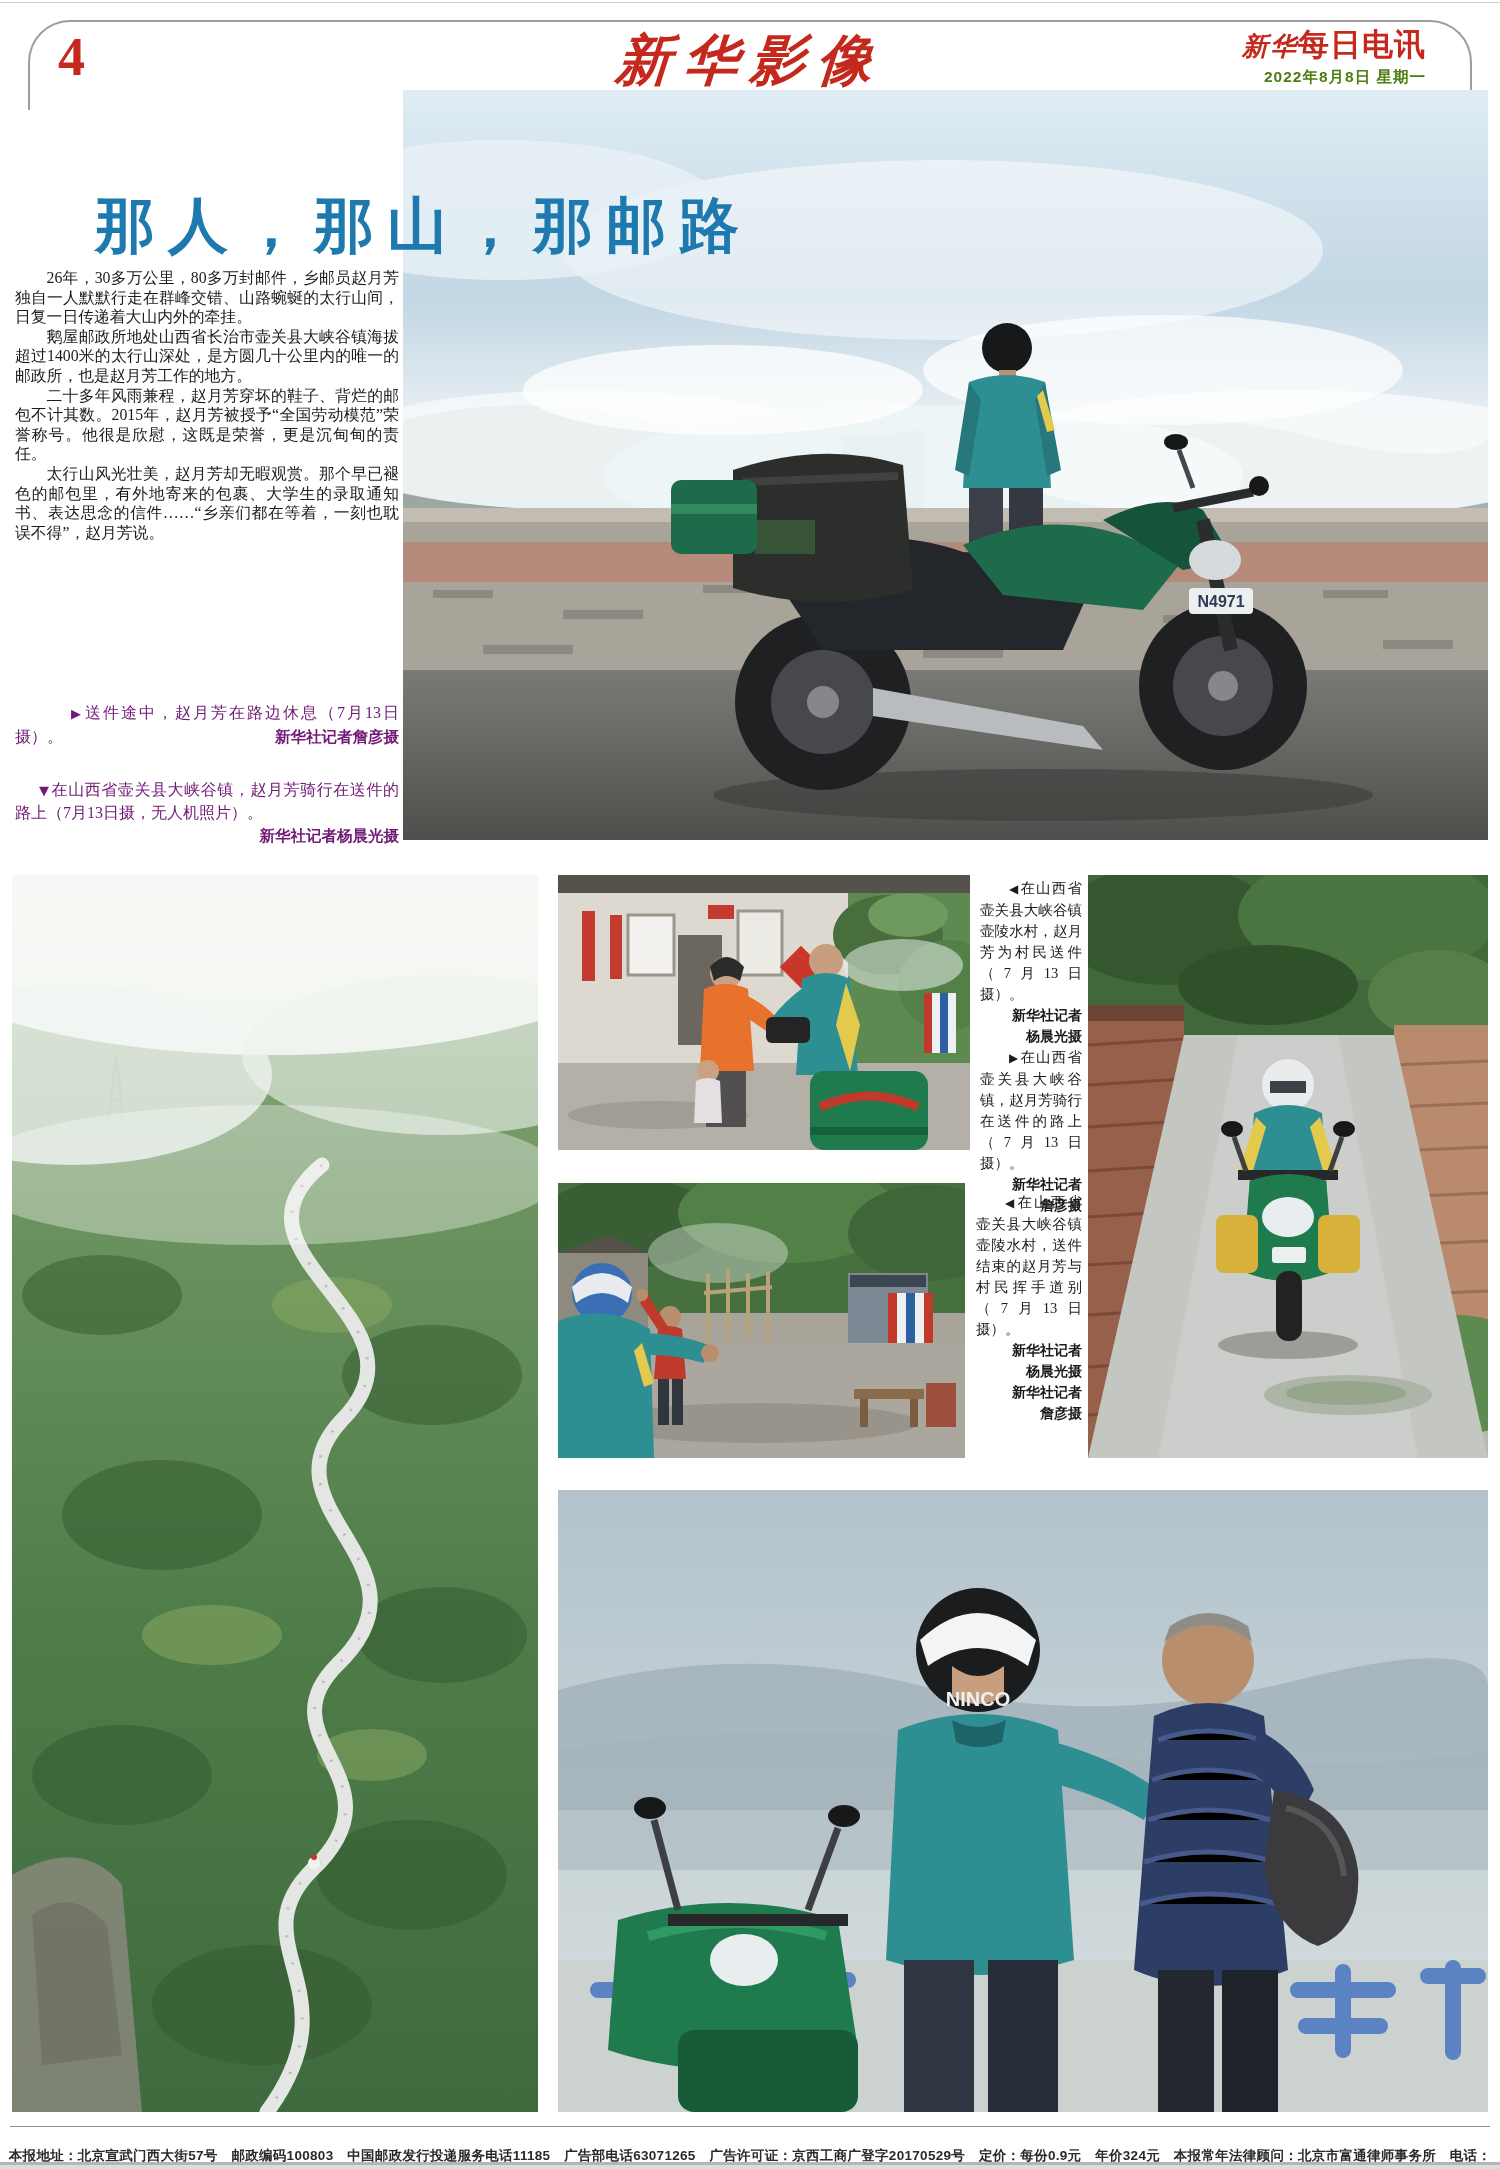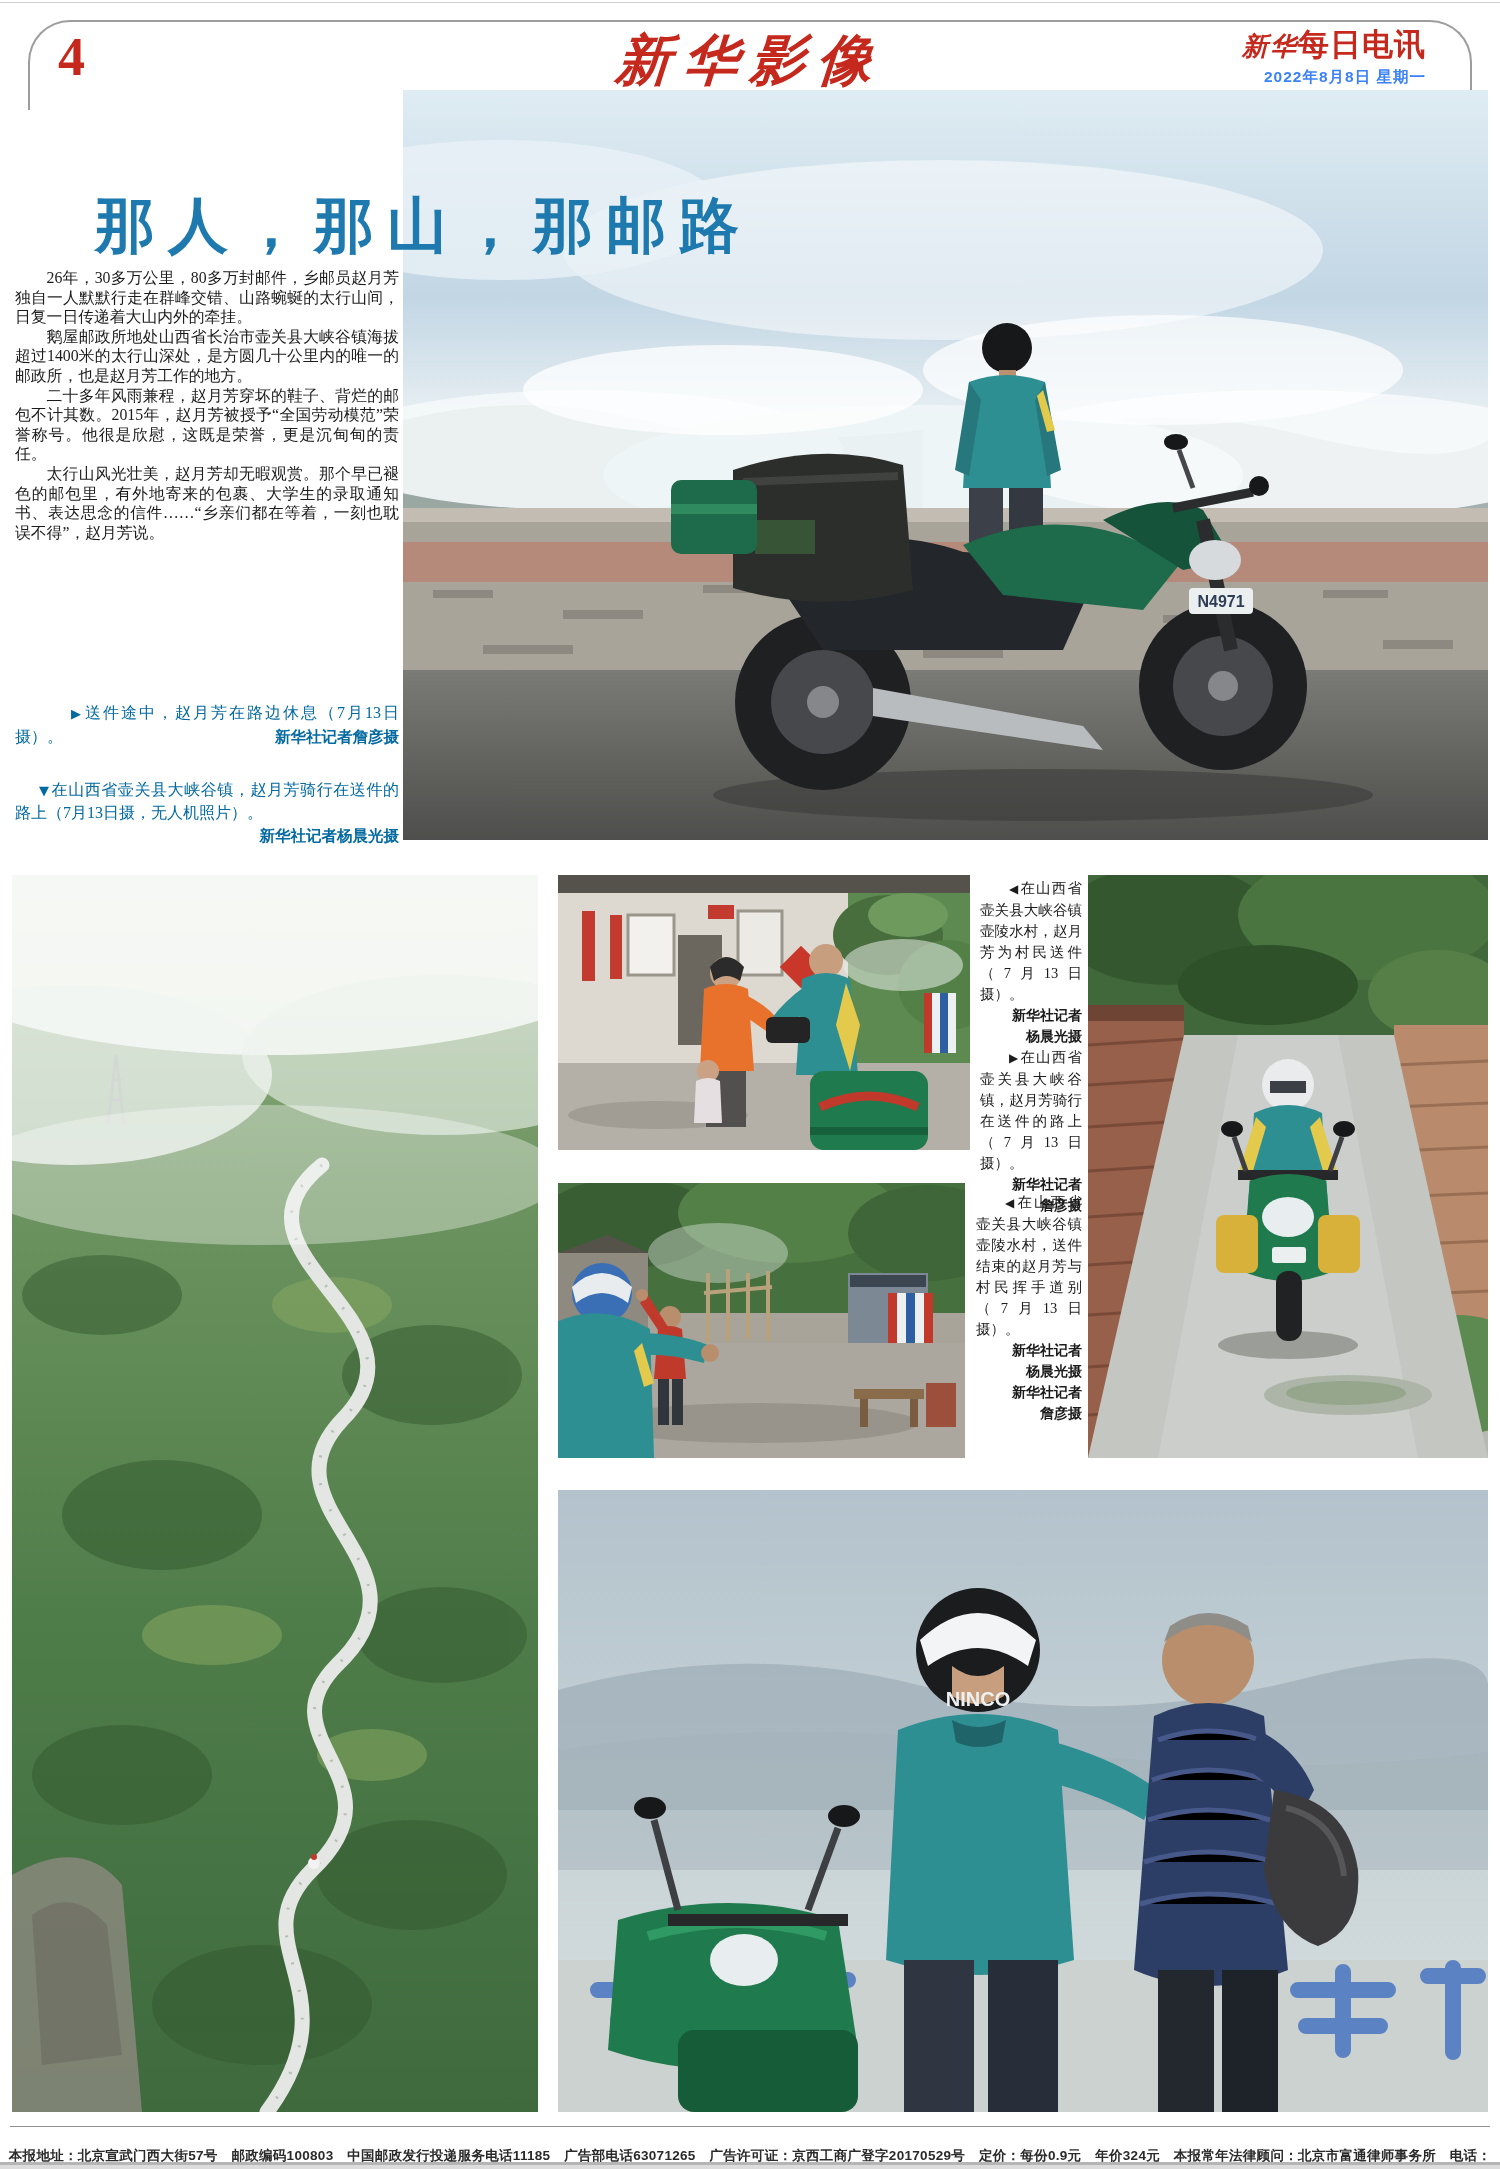--- a/index.html
+++ b/index.html
@@ -12,30 +12,30 @@
   .edge-tail{position:absolute;left:0;top:2165px;width:100%;height:4px;background:#dcdcdc;}
   .mast-frame{position:absolute;left:28px;top:20px;width:1440px;height:88px;
               border:2px solid #9d9d9d;border-bottom:none;border-radius:42px 42px 0 0;}
   .page-num{position:absolute;left:58px;top:26px;font-size:54px;font-weight:bold;color:#c5281c;}
   .masthead{position:absolute;left:0;right:0;top:24px;text-align:center;
             font-size:55px;font-weight:bold;font-style:italic;letter-spacing:12px;color:#c5281c;
             transform:skewX(-4deg);}
   .brand-box{position:absolute;right:74px;top:28px;text-align:right;line-height:1.1;}
   .brand-script{font-size:26px;font-weight:bold;font-style:italic;color:#c5281c;letter-spacing:2px;}
   .brand-rest{font-size:31px;font-weight:bold;color:#c5281c;letter-spacing:1px;}
-  .issue-date{margin-top:6px;font-size:15.5px;color:#3b82f6;font-weight:bold;letter-spacing:1px;}
+  .issue-date{margin-top:6px;font-size:15.5px;color:#4d7c0f;font-weight:bold;letter-spacing:1px;}
   
   .headline{position:absolute;left:95px;top:146px;z-index:5;font-size:60px;font-weight:bold;
             letter-spacing:13px;color:#1d79ae;white-space:nowrap;}
   
   .article{position:absolute;left:15px;top:268px;width:384px;font-size:15.8px;line-height:19.6px;
            text-align:justify;color:#1b1b1b;}
   .article p{margin:0;text-indent:2em;}
   
-  .lcaps{position:absolute;left:15px;top:702px;width:384px;font-size:16px;line-height:22.5px;color:#0369a1;}
+  .lcaps{position:absolute;left:15px;top:702px;width:384px;font-size:16px;line-height:22.5px;color:#701a75;}
   .lcap p{margin:0;text-align:justify;}
   .lcap .mk{font-family:"DejaVu Sans",sans-serif;font-size:13px;margin-right:2px;}
   .lcap-credit{display:block;text-align:right;font-family:"Liberation Sans","DejaVu Sans",sans-serif;
                font-weight:bold;font-size:15.5px;margin-top:-22px;}
   .lcap.second{margin-top:30px;}
   .lcap.second .lcap-credit{margin-top:0;}
   
   .photo{position:absolute;overflow:hidden;background:#f0abfc;}
   .photo svg{display:block;}
   .ph-main{left:403px;top:90px;width:1085px;height:750px;}

